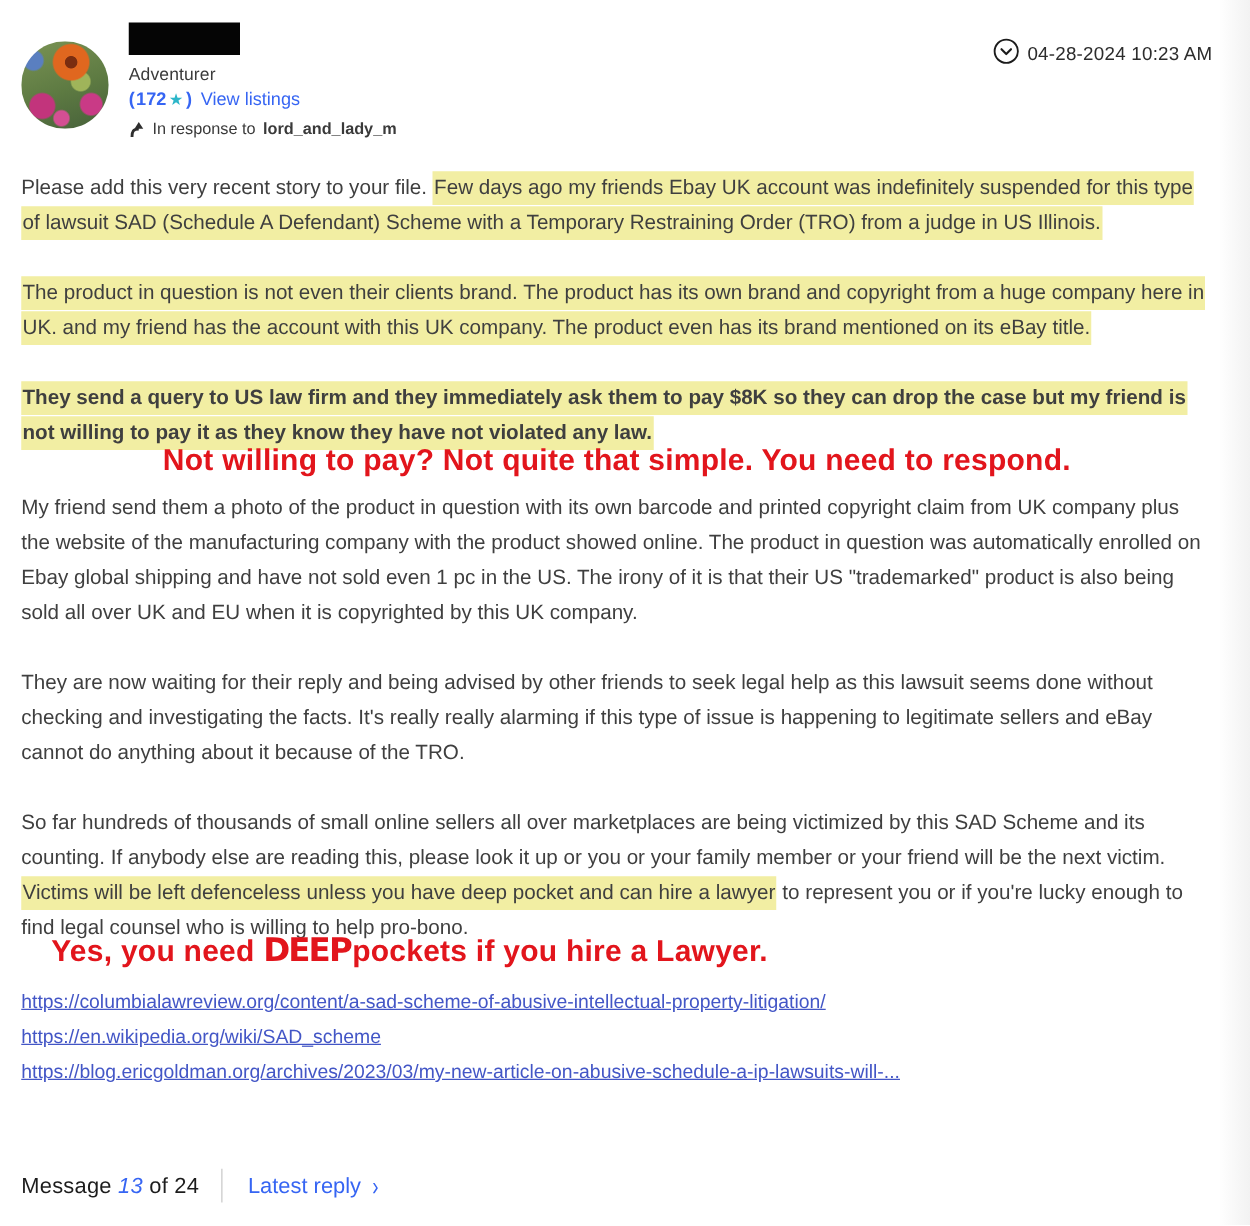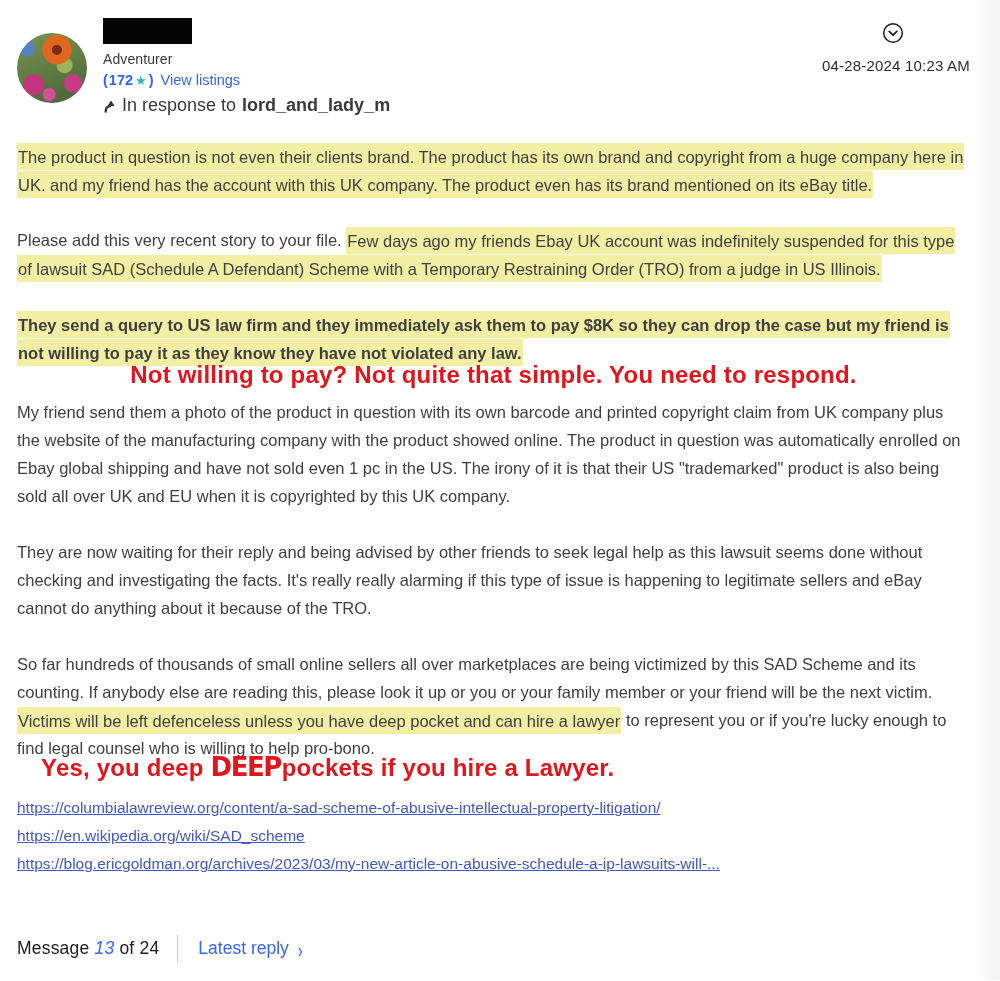--- a/index.html
+++ b/index.html
@@ -42,24 +42,24 @@
     cursor:pointer;
   }
   .header-info{margin-left:16px;flex:1 1 auto;}
   .redacted-username{width:89px;height:26px;background:#050505;margin-bottom:7px;}
   .rank{font-size:14px;color:#3a3a3a;margin-bottom:5px;letter-spacing:.1px;}
   .feedback-row{font-size:14.5px;display:flex;align-items:center;gap:1px;}
   .fb-paren{color:var(--link-blue);font-weight:700;}
   .fb-count{color:var(--link-blue);font-weight:700;text-decoration:none;cursor:pointer;}
   .star{color:var(--star-teal);font-size:13px;margin:0 1px;}
   .view-listings{color:var(--link-blue);text-decoration:none;margin-left:6px;cursor:pointer;}
-  .response-row{margin-top:7px;font-size:18px;color:#3a3a3a;display:flex;align-items:center;gap:6px;}
+  .response-row{margin-top:7px;font-size:13px;color:#3a3a3a;display:flex;align-items:center;gap:6px;}
   .response-row b{cursor:pointer;}
   .reply-icon{display:inline-flex;}
-  .header-right{flex:0 0 auto;display:flex;flex-direction:column;align-items:center;padding-top:4px;}
+  .header-right{flex:0 0 auto;display:flex;flex-direction:row;align-items:flex-end;padding-top:4px;}
   .options-icon{width:22px;height:22px;cursor:pointer;margin-right:6px;}
   .timestamp{margin-top:13px;font-size:15px;color:#2c2c2c;letter-spacing:.2px;}
 
   
   .post-body{margin-top:26px;font-size:16.5px;line-height:28px;color:#3f3f3f;}
   .post-body p{margin:0 0 28px 0;}
   .hl{
     background:var(--highlight);
     padding:4.5px 1px;
     -webkit-box-decoration-break:clone;
@@ -140,31 +140,31 @@
         <svg width="22" height="22" viewBox="0 0 22 22">
           <circle cx="11" cy="11" r="9.3" fill="none" stroke="#1c1c1c" stroke-width="1.5"></circle>
           <polyline points="7.2,9.4 11,13.2 14.8,9.4" fill="none" stroke="#1c1c1c" stroke-width="1.7" stroke-linecap="round" stroke-linejoin="round"></polyline>
         </svg>
       </div>
       <div class="timestamp">04-28-2024 10:23 AM</div>
     </div>
   </div>
 
   <div class="post-body">
+    <p><span>Please add this very recent story to your file. </span><span class="hl">Few days ago my friends Ebay UK account was indefinitely suspended for this type of lawsuit SAD (Schedule A Defendant) Scheme with a Temporary Restraining Order (TRO) from a judge in US Illinois.</span></p>
     <p><span class="hl">The product in question is not even their clients brand. The product has its own brand and copyright from a huge company here in UK. and my friend has the account with this UK company. The product even has its brand mentioned on its eBay title.</span></p>
-    <p><span>Please add this very recent story to your file. </span><span class="hl">Few days ago my friends Ebay UK account was indefinitely suspended for this type of lawsuit SAD (Schedule A Defendant) Scheme with a Temporary Restraining Order (TRO) from a judge in US Illinois.</span></p>
     <p style="margin-bottom:0;font-weight:bold;"><span class="hl">They send a query to US law firm and they immediately ask them to pay  $8K so they can drop the case but my friend is not willing to pay it as they know they have not violated any law.</span></p>
 
     <div class="red-note center">Not willing to pay? Not quite that simple. You need to respond.</div>
 
     <p><span>My friend send them a photo of the product in question with its own barcode and printed copyright claim from UK company plus the website of the manufacturing company with the product showed online. The product in question was automatically enrolled on Ebay global shipping and have not sold even 1 pc in the US. The irony of it is that their US "trademarked" product is also being sold all over UK and EU when it is  copyrighted by this UK company.</span></p>
     <p><span>They are now waiting for their reply and being advised by other friends to seek legal help as this lawsuit seems done without checking and investigating the facts. It's really really alarming if this type of issue is happening to legitimate sellers and eBay cannot do anything about it because of the TRO.</span></p>
     <p style="margin-bottom:0;"><span>So far hundreds of thousands of small online sellers all over marketplaces are being victimized by this SAD Scheme and its counting. If anybody else are reading this, please look it up or you or your family member or your friend will be the next victim. </span><span class="hl">Victims will be left defenceless unless you have deep pocket and can hire a lawyer</span><span> to represent you or if you're lucky enough to find legal counsel who is willing to help pro-bono.</span></p>
 
-    <div class="red-note left"><span>Yes, you deep </span><span class="deep">DEEP</span><span>pockets if you hire a Lawyer.</span></div>
+    <div class="red-note left"><span>Yes, you need </span><span class="deep">DEEP</span><span>pockets if you hire a Lawyer.</span></div>
 
     <div class="links-block">
       <div class="link-line"><a>https://columbialawreview.org/content/a-sad-scheme-of-abusive-intellectual-property-litigation/</a></div>
       <div class="link-line"><a>https://en.wikipedia.org/wiki/SAD_scheme</a></div>
       <div class="link-line"><a>https://blog.ericgoldman.org/archives/2023/03/my-new-article-on-abusive-schedule-a-ip-lawsuits-will-...</a></div>
     </div>
   </div>
 
   <div class="post-footer">
     <span class="msg">

